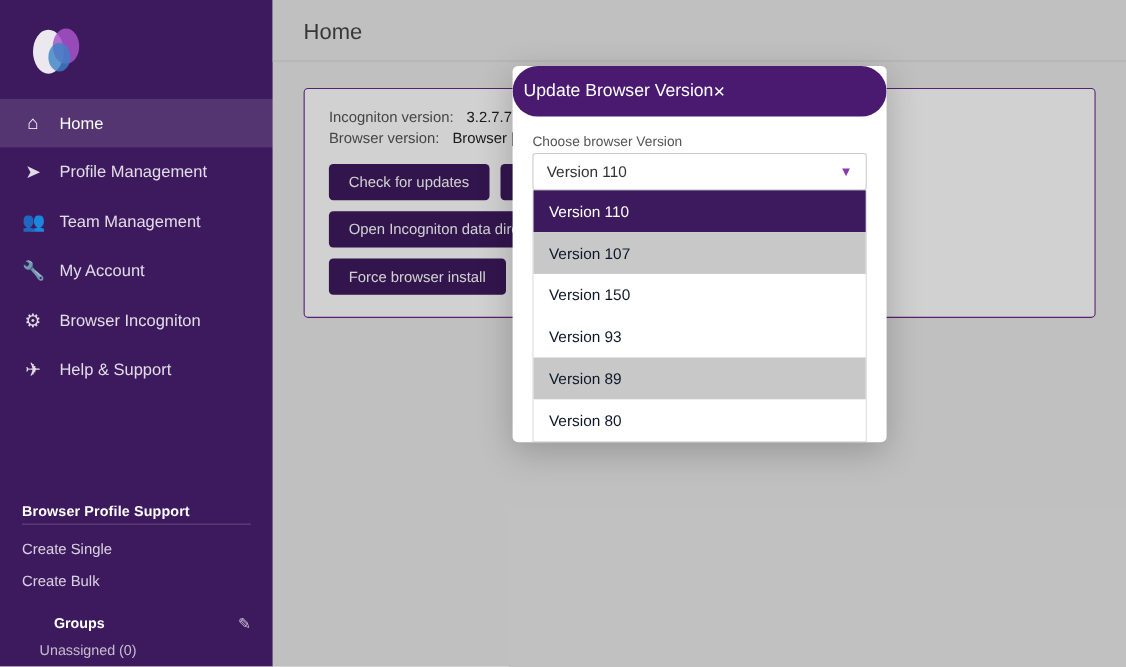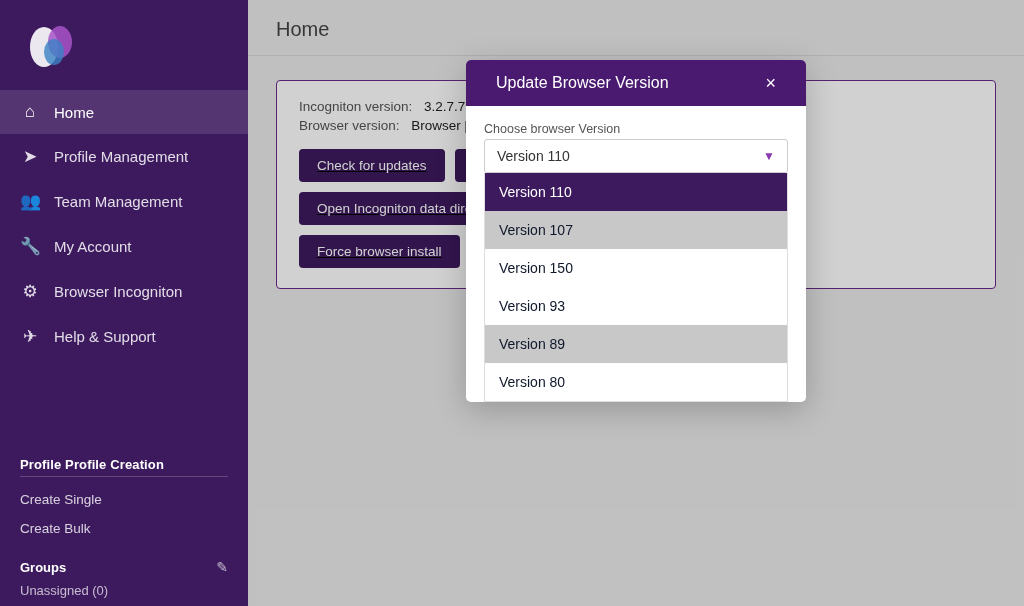--- a/index.html
+++ b/index.html
@@ -54,36 +54,36 @@
       margin: 0 20px 8px;
     }
     .sidebar-sub-item {
       padding: 7px 20px 7px 20px;
       font-size: 13.5px;
       color: rgba(255,255,255,0.8);
       cursor: pointer;
     }
     .sidebar-groups-row {
       display: flex;
-      align-items: center;
       justify-content: space-between;
       padding: 16px 20px 4px;
+      margin-left: 29px;
     }
     .sidebar-groups-title {
       color: #fff;
       font-size: 13px;
       font-weight: 600;
     }
     .sidebar-groups-icon {
       color: rgba(255,255,255,0.7);
       font-size: 14px;
       cursor: pointer;
     }
     .sidebar-unassigned {
-      padding: 4px 20px 8px;
+      padding: 4px 36px 8px;
       font-size: 13px;
       color: rgba(255,255,255,0.7);
     }
 
     
     .main {
       flex: 1;
       display: flex;
       flex-direction: column;
       background: #ebebeb;
@@ -113,21 +113,20 @@
       color: #444;
       margin-bottom: 4px;
     }
     .info-row span.label { color: #555; margin-right: 8px; text-align: center; }
     .info-row span.value { color: #222; }
     .button-row {
       display: flex;
       gap: 10px;
       margin-top: 16px;
       flex-wrap: wrap;
-      text-decoration: underline;
     }
     .btn-dark {
       background: #3d1a5e;
       color: #fff;
       border: none;
       border-radius: 4px;
       padding: 9px 18px;
       font-size: 13.5px;
       cursor: pointer;
       font-family: inherit;
@@ -150,24 +149,25 @@
     .modal {
       background: #fff;
       border-radius: 5px;
       width: 340px;
       box-shadow: 0 8px 32px rgba(0,0,0,0.22);
       overflow: hidden;
     }
     .modal-header {
       background: #4a1a70;
       color: #fff;
-      padding: 14px 30px;
+      padding: 14px 10px;
       display: flex;
       align-items: center;
-      justify-content: space-between;
+      justify-content: flex-start;
+      border-radius: 23px;
     }
     .modal-title {
       font-size: 16px;
       font-weight: 500;
     }
     .modal-close {
       cursor: pointer;
       font-size: 18px;
       color: #fff;
       background: none;
@@ -248,21 +248,21 @@
       <span class="nav-icon">⚙</span>
       <span>Browser Incogniton</span>
     </div>
     <div class="sidebar-nav-item">
       <span class="nav-icon">✈</span>
       <span>Help &amp; Support</span>
     </div>
   </nav>
 
   <div>
-    <div class="sidebar-section-title">Profile Profile Creation</div>
+    <div class="sidebar-section-title">Browser Profile Support</div>
     <div class="sidebar-section-line"></div>
     <div class="sidebar-sub-item">Create Single</div>
     <div class="sidebar-sub-item">Create Bulk</div>
   </div>
 
   <div>
     <div class="sidebar-groups-row">
       <span class="sidebar-groups-title">Groups</span>
       <span class="sidebar-groups-icon">✎</span>
     </div>

